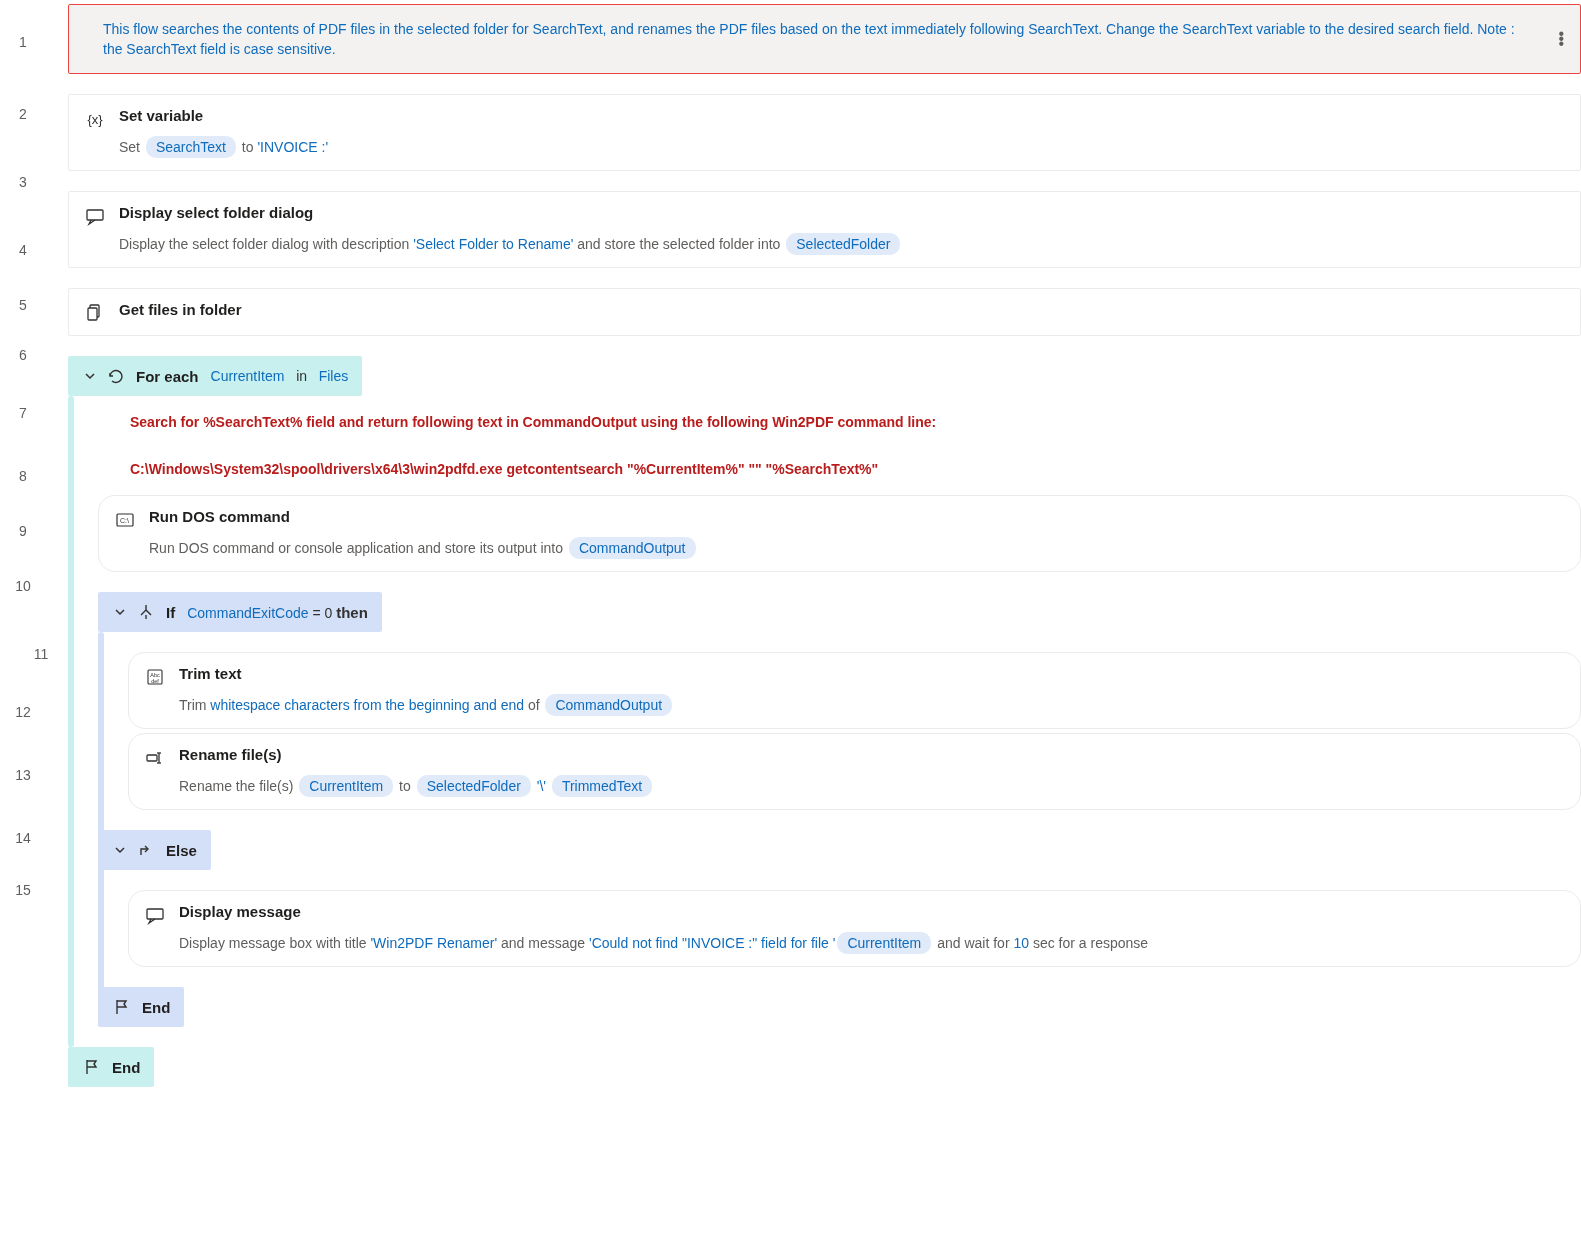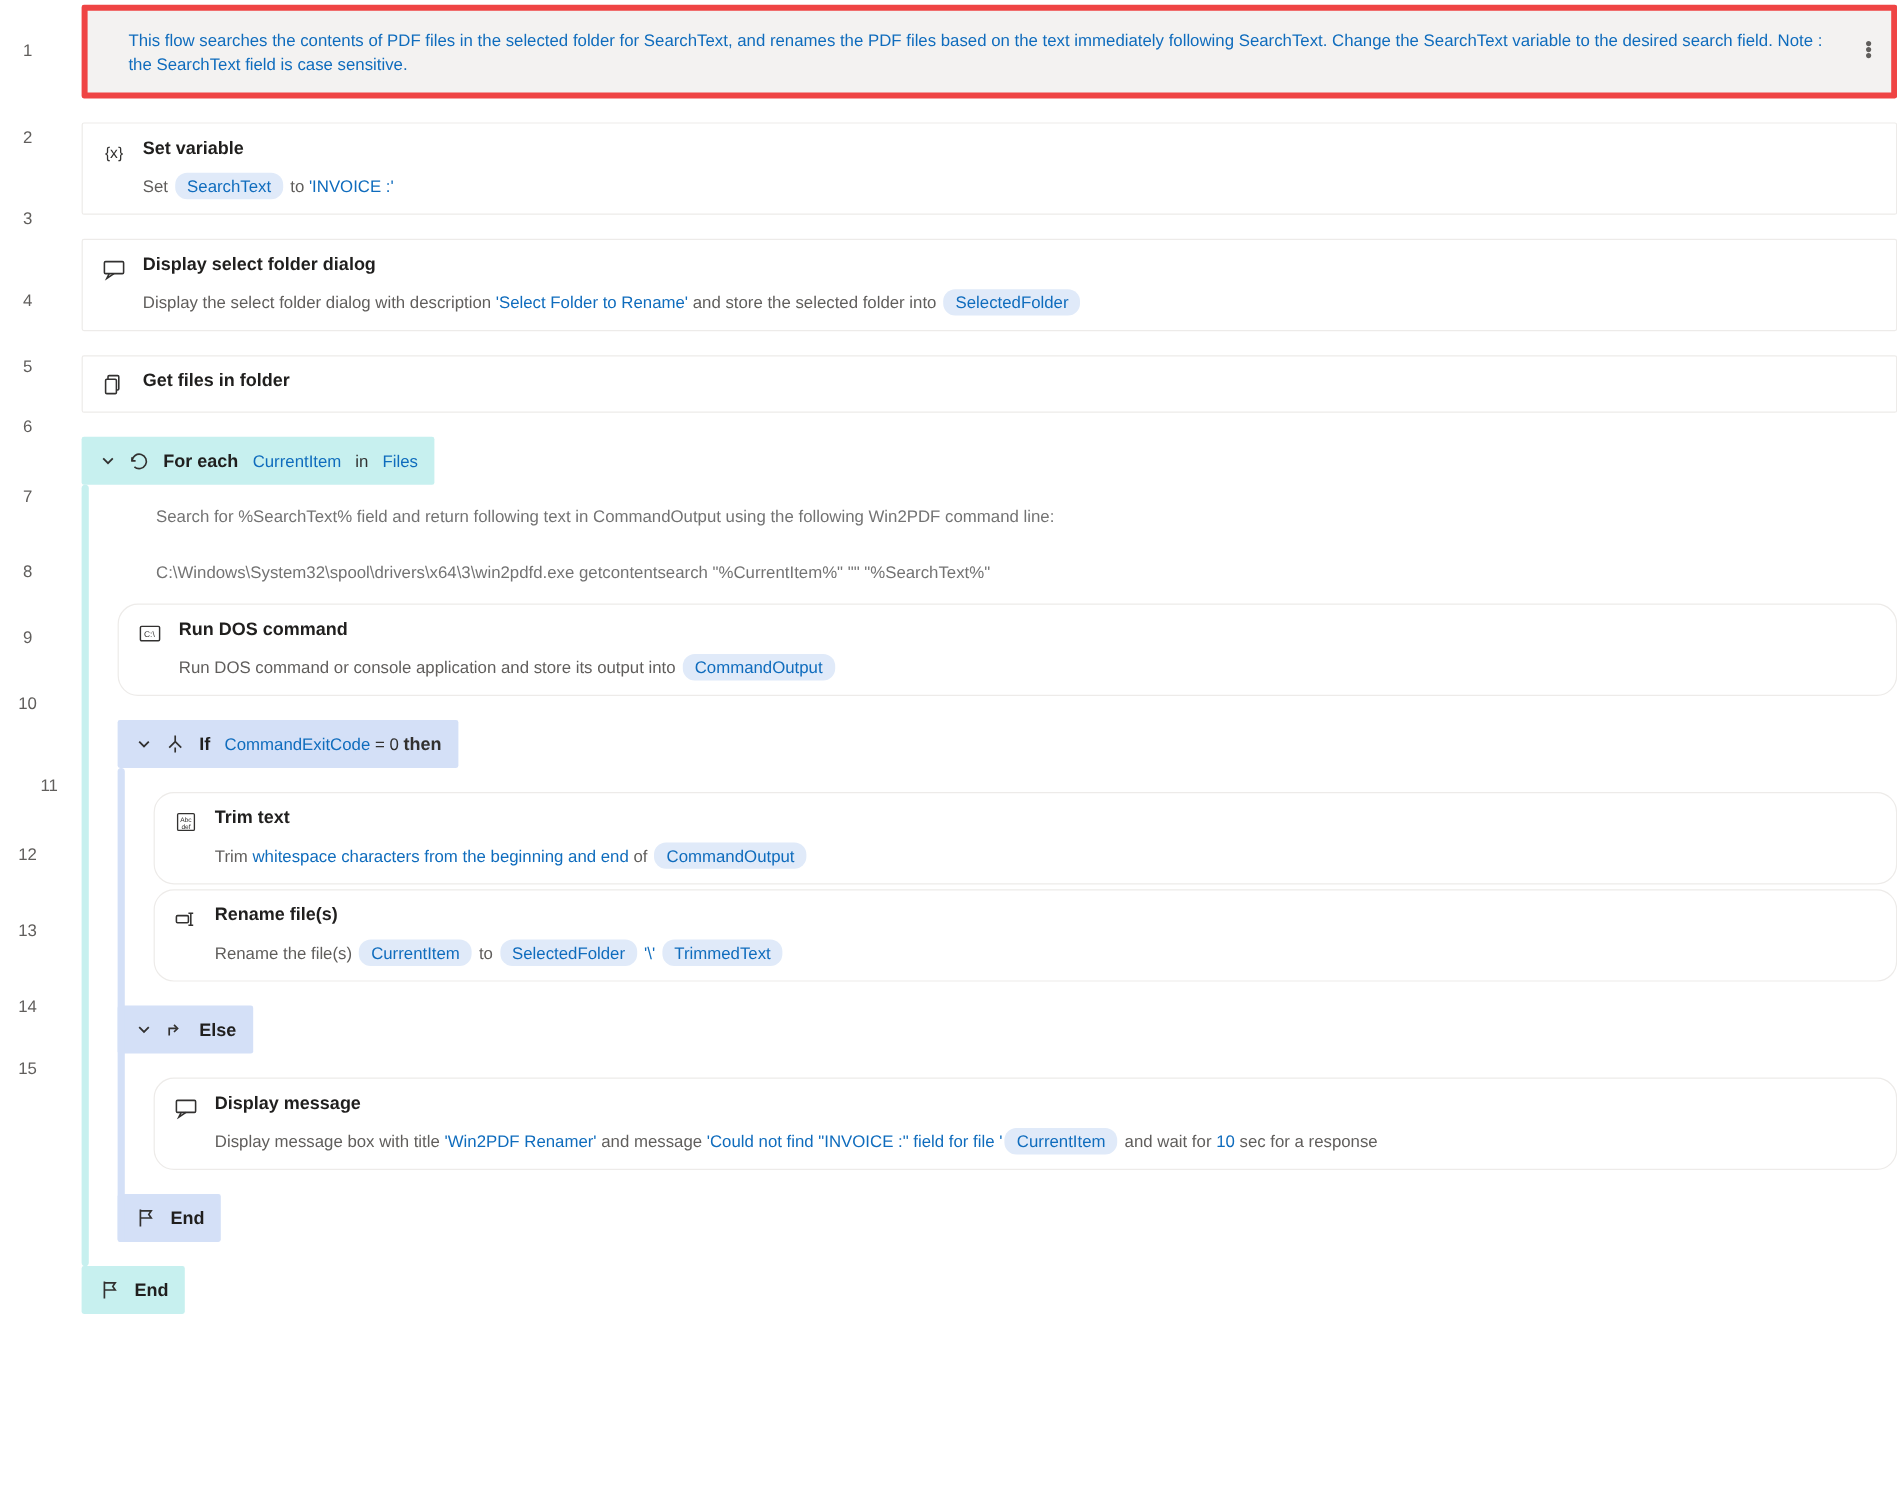--- a/index.html
+++ b/index.html
@@ -52,21 +52,21 @@
     border: 1px solid #edebe9;
     border-radius: 2px;
     display: flex;
     align-items: flex-start;
     padding: 12px 16px;
     margin-bottom: 0;
     position: relative;
   }
   .step.comment {
     background: #f3f2f1;
-    border: 5px solid #ef4444;
+    border: 1px solid #ef4444;
     padding: 14px 50px 14px 34px;
     min-height: 68px;
   }
   .step .icon {
     width: 20px;
     height: 20px;
     flex: 0 0 20px;
     margin-right: 14px;
     margin-top: 2px;
     display:flex;
@@ -147,23 +147,24 @@
     position: absolute;
     left: 0; top: 0; bottom: 0;
     width: 6px;
     border-radius: 3px;
   }
   .rail.teal { background: #c7f0ef; }
   .rail.blue { background: #d4e0f7; }
   .nested-content { margin-left: 0; }
 
   .inner-comment {
-    color: #737373;
+    color: #b91c1c;
     font-size: 14px;
     padding: 18px 0 18px 62px;
+    font-weight: bold;
   }
 
   .spacer { height: 20px; }
   .fit { display:inline-block; }
 
   svg { display:block; }
 </style>
 </head>
 <body>
 

